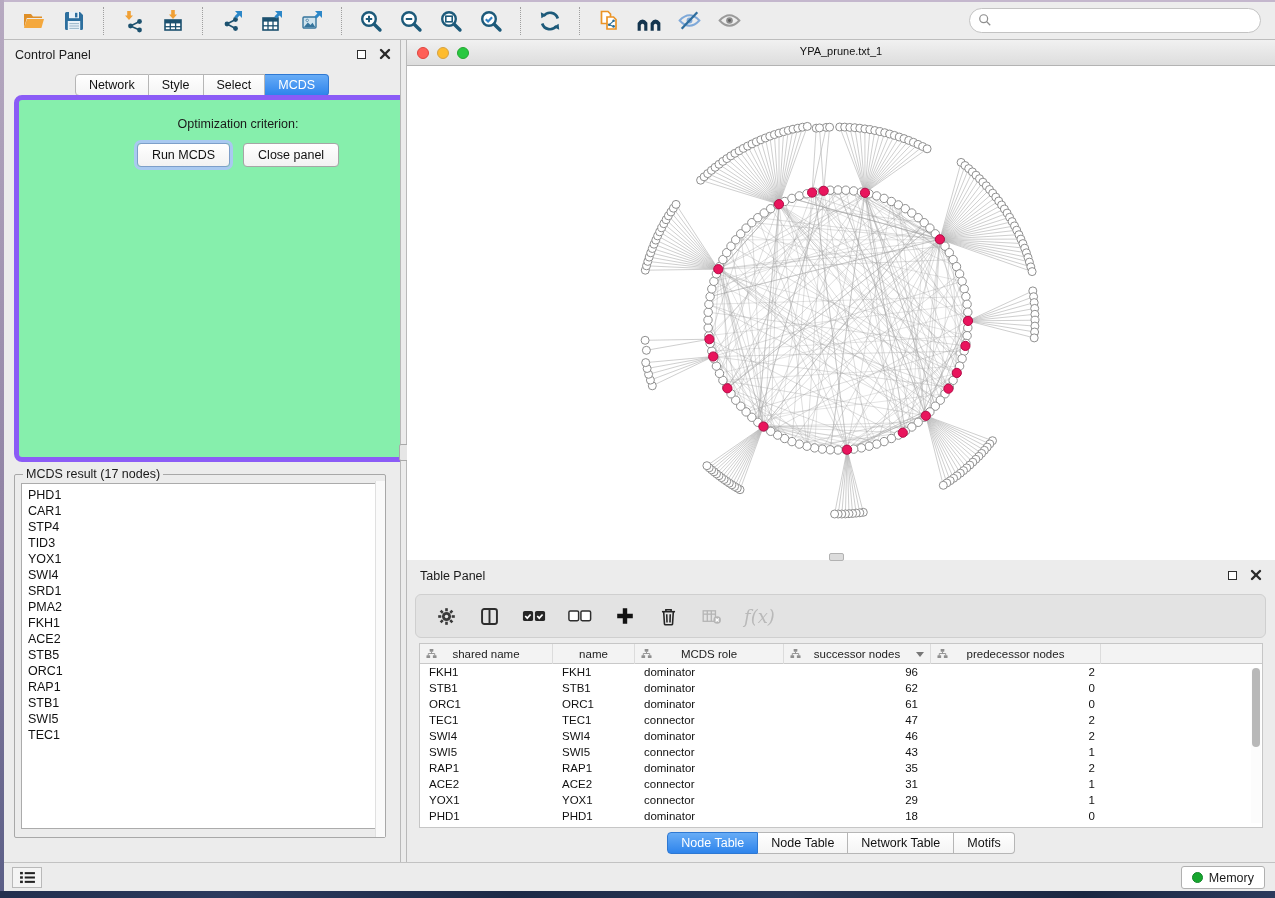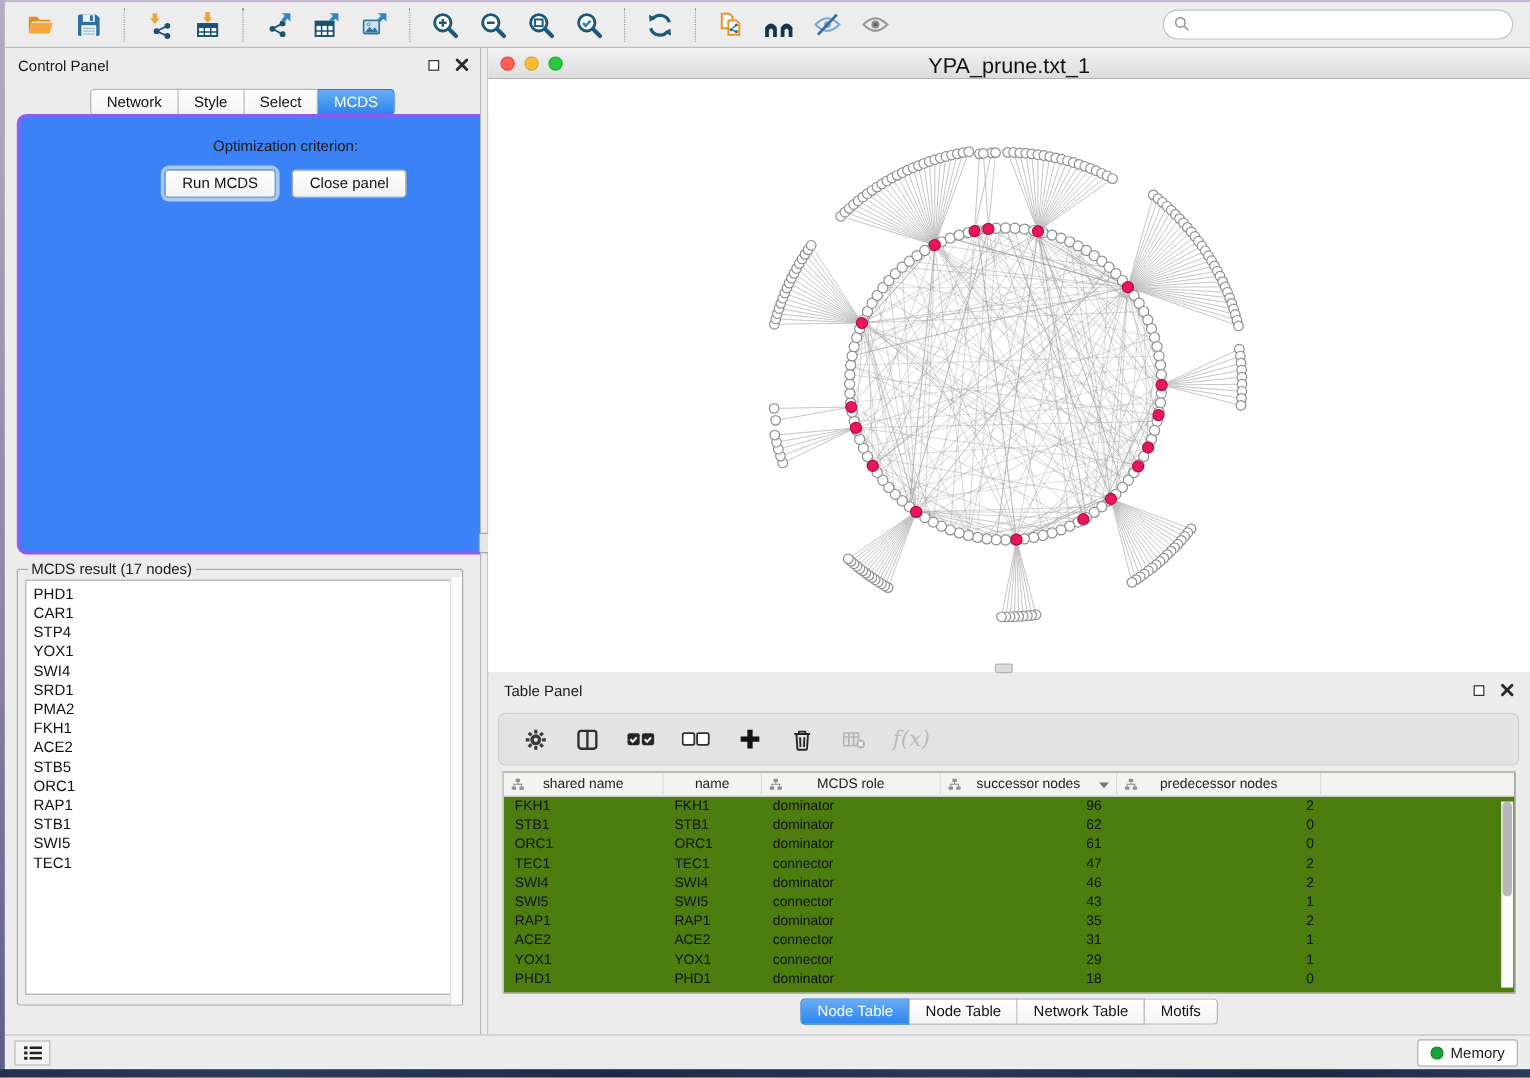--- a/index.html
+++ b/index.html
@@ -28,22 +28,22 @@
   .win-btns{position:absolute;right:8px;top:7px;display:flex;gap:10px;align-items:center;}
   .win-btn{width:14px;height:14px;display:flex;align-items:center;justify-content:center;cursor:default;}
   .float-sq{width:9px;height:9px;border:1.5px solid #2e2e2e;display:inline-block;background:#fff;}
   .seg{display:flex;justify-content:center;}
   .cp-tabs{position:absolute;left:0;top:34px;width:100%;}
   .seg-tab{background:linear-gradient(#ffffff,#f4f4f4);border:1px solid #b6b6b6;border-left:none;
       padding:3px 13px;font-size:12.5px;color:#111;cursor:default;white-space:nowrap;}
   .seg-tab:first-child{border-left:1px solid #b6b6b6;border-radius:4px 0 0 4px;}
   .seg-tab:last-child{border-radius:0 4px 4px 0;}
   .seg-tab.selected{background:linear-gradient(#67acf6,#2e84ec);color:#fff;border-color:#2e78d2;}
-  .cp-pane{position:absolute;left:10px;top:55px;width:448px;height:367px;background:#3b82f6;
-      border:3px solid #8b5cf6;border-radius:8px;}
+  .cp-pane{position:absolute;left:10px;top:55px;width:448px;height:367px;background:#86efac;
+      border:5px solid #8b5cf6;border-radius:8px;}
   .opt-label{margin-top:17px;text-align:center;font-size:12.5px;}
   .dropdown{position:relative;width:316px;height:24px;margin:9px auto 0;background:#fff;
       border:1px solid #b3b3b3;border-radius:4px;font-size:12.5px;line-height:22px;padding-left:9px;}
   .dd-arrows{position:absolute;right:2px;top:2px;bottom:2px;width:17px;border-radius:3px;
       background:linear-gradient(#7fb7f8,#2f7fe9);display:flex;flex-direction:column;align-items:center;justify-content:center;gap:2px;}
   .tri-up{width:0;height:0;border-left:4px solid transparent;border-right:4px solid transparent;border-bottom:4px solid #fff;}
   .tri-dn{width:0;height:0;border-left:4px solid transparent;border-right:4px solid transparent;border-top:4px solid #fff;}
   .btn-row{display:flex;justify-content:center;gap:13px;margin-top:12px;}
   .btn{height:24px;padding:0 14px;font-size:12.5px;font-family:"Liberation Sans",sans-serif;
       background:linear-gradient(#ffffff,#f2f2f2);border:1px solid #a6a6a6;border-radius:4px;color:#111;}
@@ -64,29 +64,29 @@
       border:1px solid #b2b2b2;border-radius:2px;z-index:5;}
   
   .network-window{position:absolute;left:407px;top:40px;width:868px;height:520px;background:#fff;}
   .nw-titlebar{position:absolute;left:0;top:0;width:100%;height:26px;
       background:linear-gradient(#f1f1f1,#dddddd);border-bottom:1px solid #b3b3b3;}
   .lights{position:absolute;left:10px;top:7px;display:flex;gap:8px;}
   .light{width:12px;height:12px;border-radius:50%;}
   .light.red{background:#ff5f57;border:1px solid #e0443e;}
   .light.yellow{background:#febc2e;border:1px solid #d6a243;}
   .light.green{background:#28c840;border:1px solid #24a732;}
-  .nw-title{position:absolute;left:0;right:0;top:5px;text-align:center;font-size:18px;color:#111;}
+  .nw-title{position:absolute;left:0;right:0;top:5px;text-align:center;font-size:11px;color:#111;}
   .nw-canvas{position:absolute;left:0;top:26px;width:868px;height:494px;background:#fff;}
   
   .table-panel{position:absolute;left:407px;top:562px;width:868px;height:300px;background:#ececec;}
   .tp-toolbar{position:absolute;left:8px;top:32px;right:9px;height:44px;background:#e3e3e3;
       border:1px solid #cfcfcf;border-radius:6px;display:flex;align-items:center;gap:22px;padding-left:20px;}
   .tp-ic{display:flex;align-items:center;justify-content:center;}
   .fx-label{font-family:"DejaVu Serif",serif;font-style:italic;font-size:18px;color:#b9b9b9;}
-  .node-table{position:absolute;left:12px;top:81px;right:12px;height:185px;background:#4d7c0f;
+  .node-table{position:absolute;left:12px;top:81px;right:12px;height:185px;background:#ffffff;
       border:1px solid #c6c6c6;overflow:hidden;}
   .thead{display:flex;height:20px;background:#f3f3f3;border-bottom:1px solid #c9c9c9;}
   .th{position:relative;height:20px;display:flex;align-items:center;justify-content:center;
       border-right:1px solid #dcdcdc;font-size:11.5px;color:#222;flex:none;}
   .th.th-fill{flex:1;border-right:none;}
   .shared-ic{position:absolute;left:6px;top:4px;}
   .sort-ic{position:absolute;right:6px;top:8px;width:0;height:0;
       border-left:4px solid transparent;border-right:4px solid transparent;border-top:5px solid #777;}
   .tbody{position:relative;}
   .tr{display:flex;height:16px;}
@@ -317,20 +317,21 @@
         <button class="btn focus">Run MCDS</button>
         <button class="btn">Close panel</button>
       </div>
     </div>
     <fieldset class="mcds-fieldset">
       <legend>MCDS result (17 nodes)</legend>
       <div class="mcds-list">
           <div class="mcds-item">PHD1</div>
           <div class="mcds-item">CAR1</div>
           <div class="mcds-item">STP4</div>
+          <div class="mcds-item">TID3</div>
           <div class="mcds-item">YOX1</div>
           <div class="mcds-item">SWI4</div>
           <div class="mcds-item">SRD1</div>
           <div class="mcds-item">PMA2</div>
           <div class="mcds-item">FKH1</div>
           <div class="mcds-item">ACE2</div>
           <div class="mcds-item">STB5</div>
           <div class="mcds-item">ORC1</div>
           <div class="mcds-item">RAP1</div>
           <div class="mcds-item">STB1</div>

